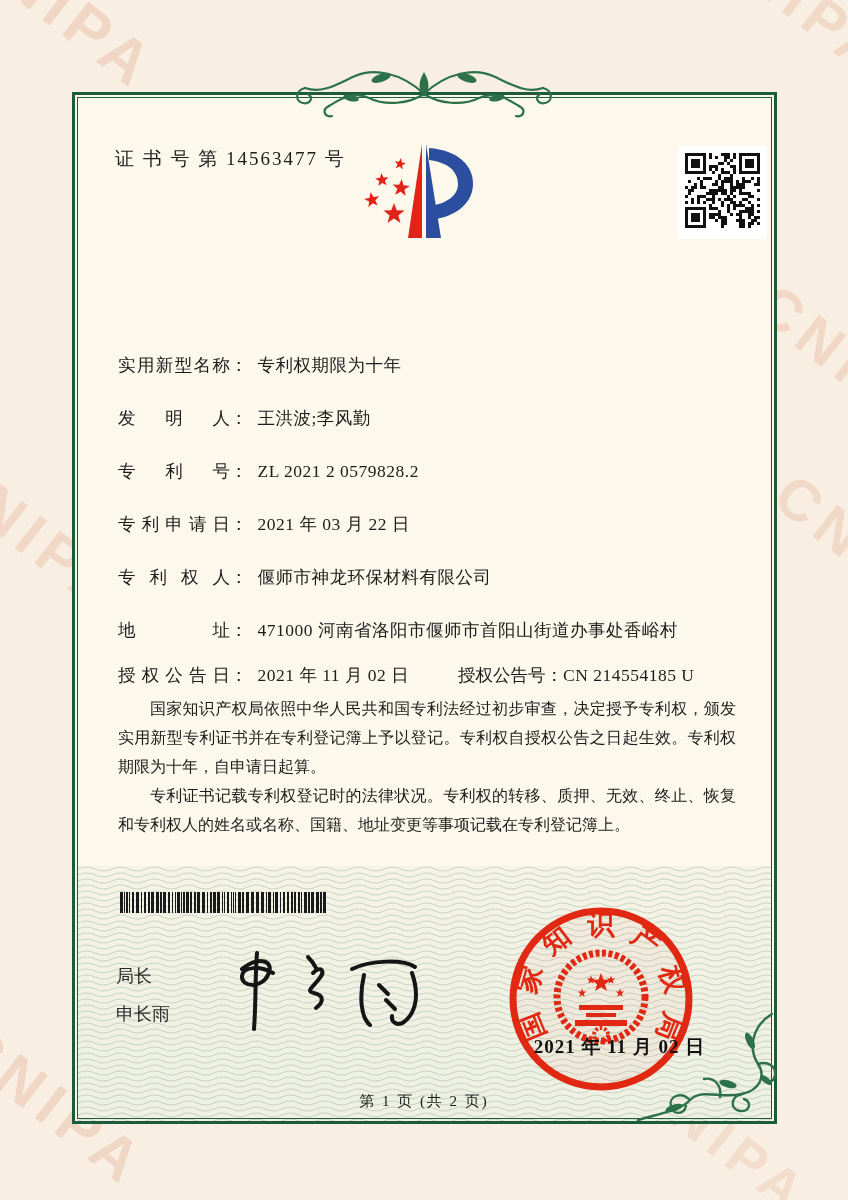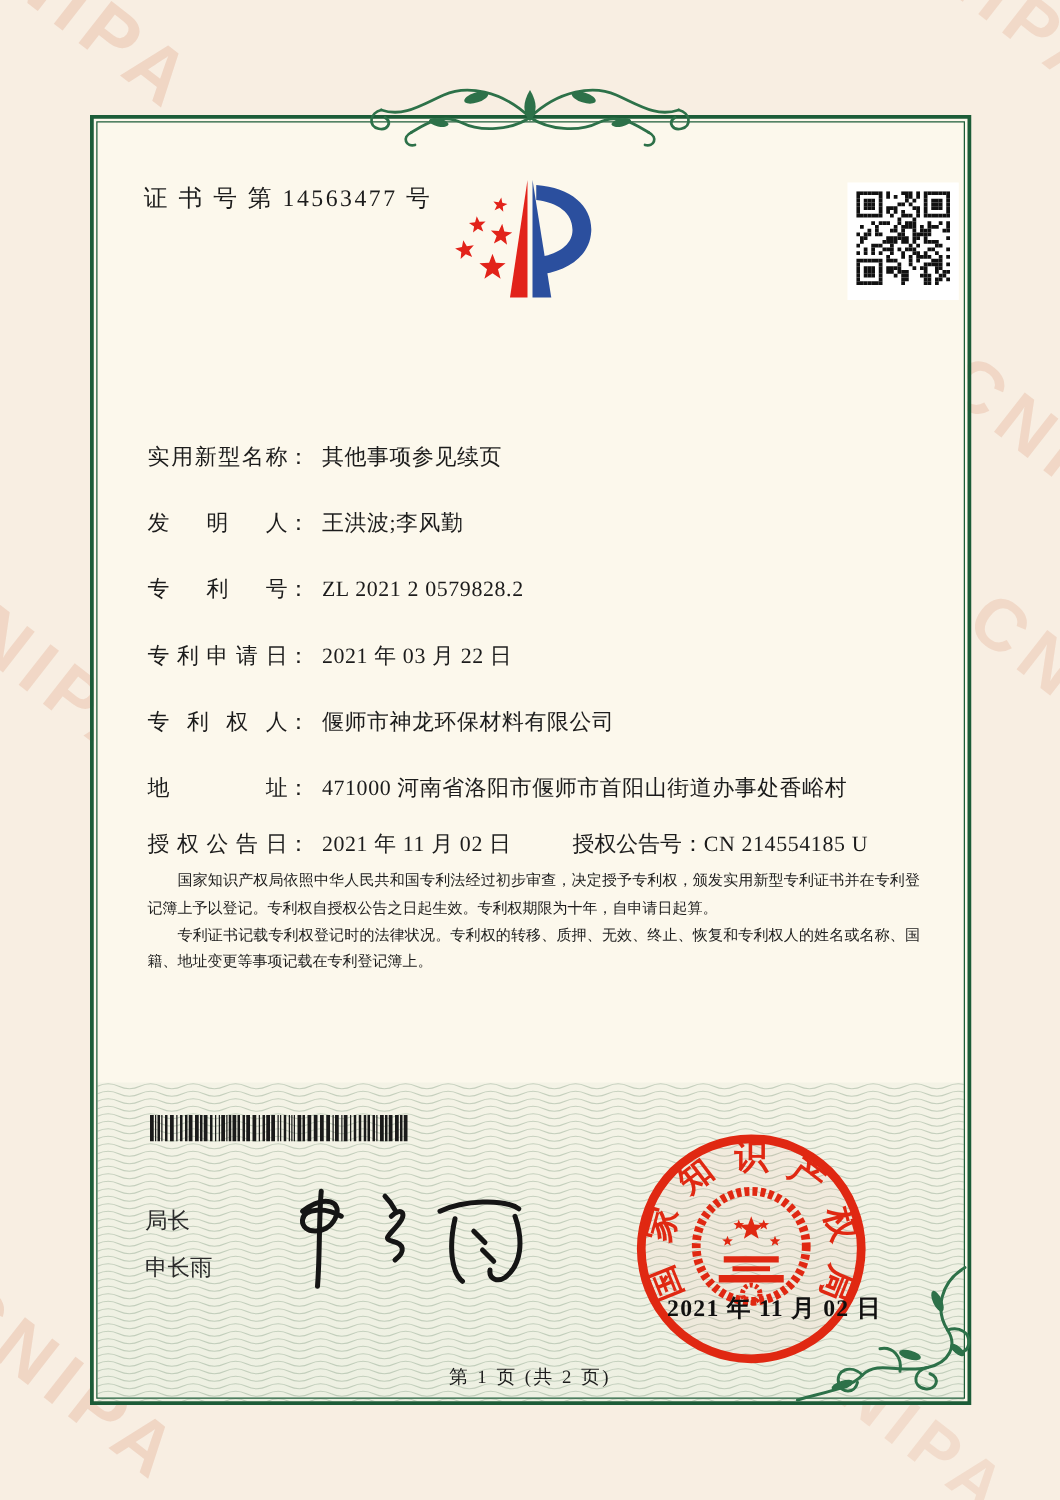--- a/index.html
+++ b/index.html
@@ -43,21 +43,21 @@
   }
   .fields{position:absolute;left:118px;top:345px;width:630px;}
   .frow{position:absolute;left:0;font-size:17.5px;white-space:nowrap;}
   .flabel{
     display:inline-block;width:112px;text-align:justify;text-align-last:justify;
     vertical-align:bottom;
   }
   .fcolon{display:inline-block;margin-right:10px;}
   .fvalue{letter-spacing:.5px;}
   .grant-no-group{position:absolute;left:340px;top:0;}
-  .paras{position:absolute;left:118px;top:694px;width:618px;font-size:12px;line-height:1.82;text-align:justify;}
+  .paras{position:absolute;left:118px;top:694px;width:618px;font-size:16px;line-height:1.82;text-align:justify;}
   .paras p{margin:0;text-indent:2em;}
   .barcode{position:absolute;left:120px;top:892px;width:212px;height:21px;display:flex;align-items:stretch;}
   .barcode div{height:100%;}
   .signer-title{position:absolute;left:116px;top:964px;font-size:18px;font-family:"Liberation Sans","DejaVu Sans",sans-serif;color:#2a2a2a;}
   .signer-name{position:absolute;left:116px;top:1002px;font-size:18px;font-family:"Liberation Sans","DejaVu Sans",sans-serif;color:#2a2a2a;text-align:right;}
   .signature{position:absolute;left:215px;top:933px;}
   .seal{position:absolute;left:505px;top:903px;}
   .seal-date{
     position:absolute;left:512px;top:1034px;width:215px;text-align:center;
     font-size:19px;font-weight:bold;letter-spacing:1px;color:#101010;
@@ -483,21 +483,21 @@
         <rect x="18" y="63" width="3" height="3" fill="#111"></rect>
         <rect x="18" y="66" width="3" height="3" fill="#111"></rect>
         <rect x="18" y="69" width="3" height="3" fill="#111"></rect>
         <rect x="18" y="72" width="3" height="3" fill="#111"></rect>
       </svg>
   </div>
 
 
   <div class="fields">
     <div class="frow" style="top:8px">
-      <span class="flabel">实用新型名称</span><span class="fcolon">：</span><span class="fvalue">其他事项参见续页</span>
+      <span class="flabel">实用新型名称</span><span class="fcolon">：</span><span class="fvalue">专利权期限为十年</span>
     </div>
     <div class="frow" style="top:61px">
       <span class="flabel">发明人</span><span class="fcolon">：</span><span class="fvalue">王洪波;李风勤</span>
     </div>
     <div class="frow" style="top:114px">
       <span class="flabel">专利号</span><span class="fcolon">：</span><span class="fvalue">ZL 2021 2 0579828.2</span>
     </div>
     <div class="frow" style="top:167px">
       <span class="flabel">专利申请日</span><span class="fcolon">：</span><span class="fvalue">2021 年 03 月 22 日</span>
     </div>

